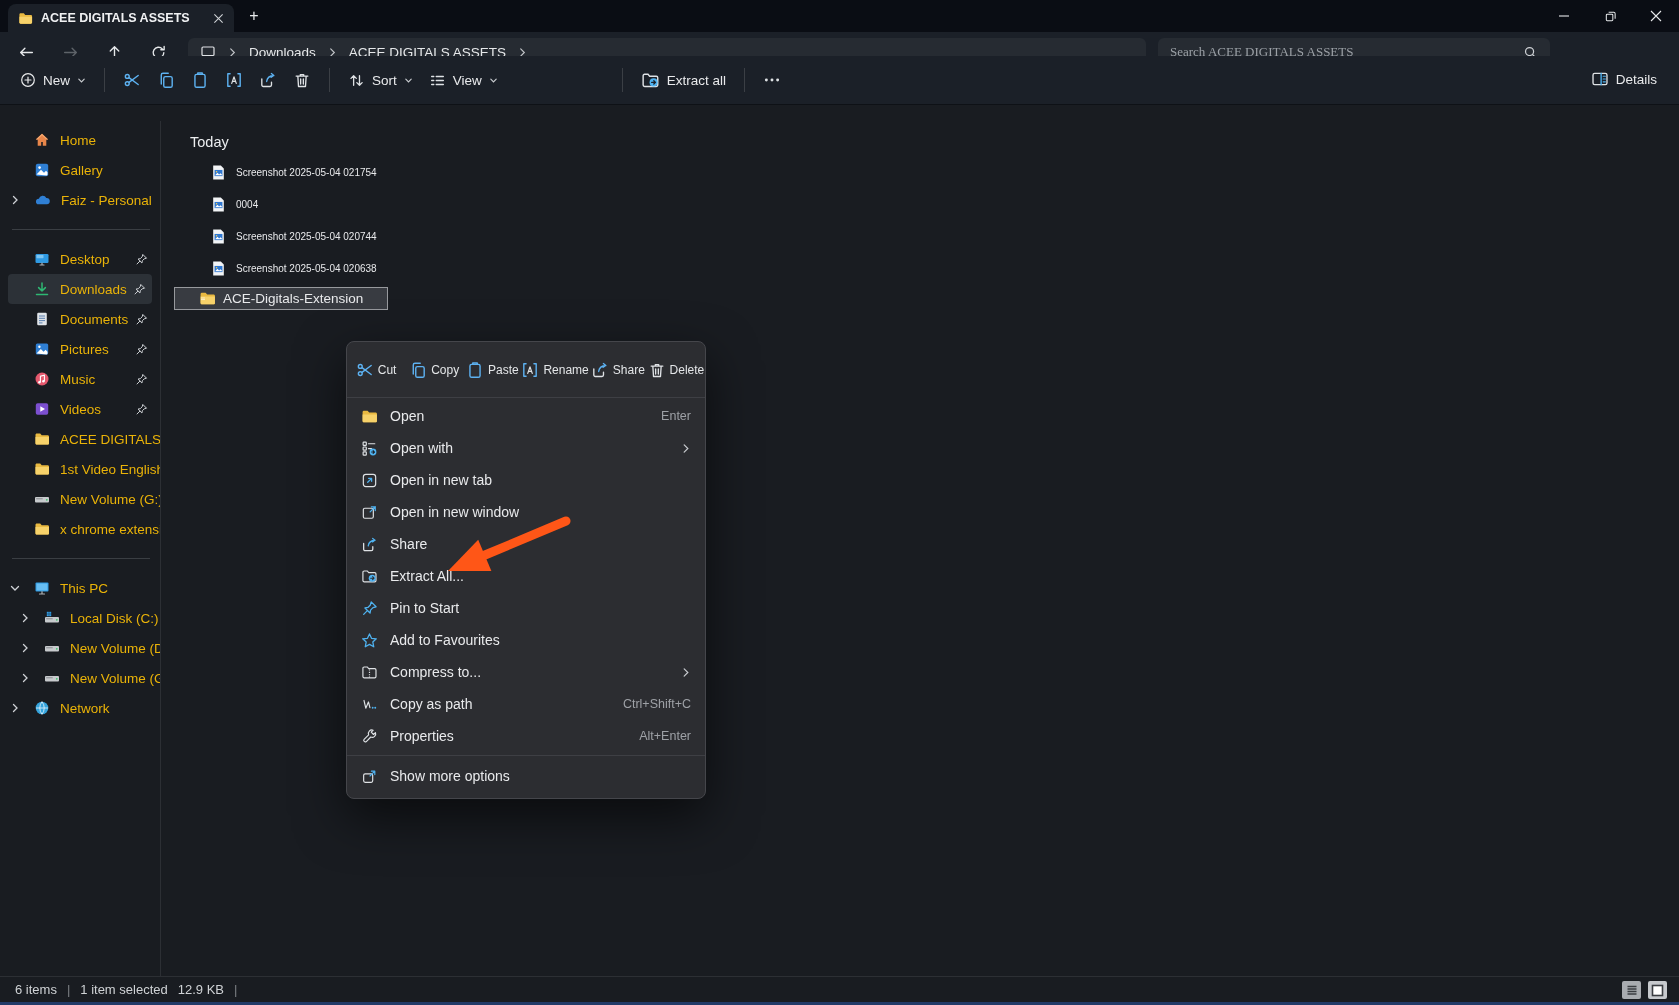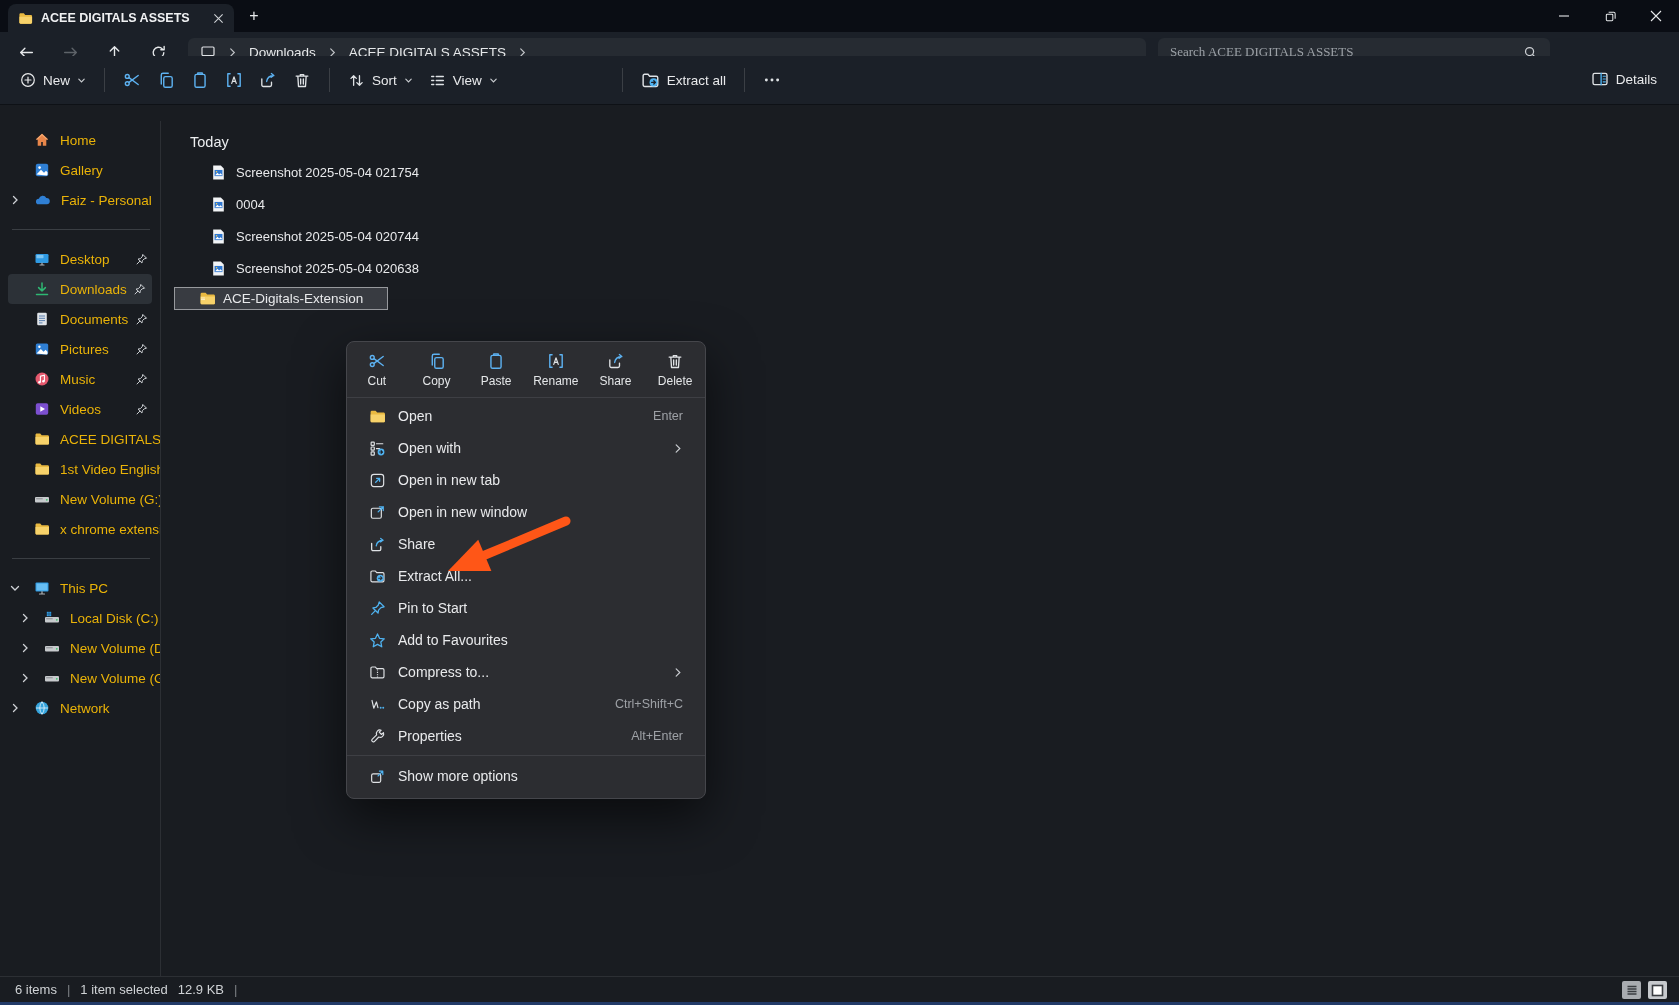--- a/index.html
+++ b/index.html
@@ -51,32 +51,32 @@
   .srow .lbl{overflow:hidden;text-overflow:clip;flex:1}
   .srow .pin{position:absolute;right:12px;color:#cfd2d6}
   .srow.sel{background:#2c3137;border-radius:4px;margin:0 8px;padding-left:26px}
   .srow.sel .pin{right:6px}
   .sdiv{height:1px;background:#3a3e43;margin:14px 10px 14px 12px}
 
   
   #filearea{position:absolute;left:162px;top:121px;right:0;bottom:29px}
   #group-hdr{margin:13px 0 6px 28px;font-size:14.5px;color:#eceef0}
   .frow{display:flex;align-items:center;height:32px;padding-left:48px;gap:9px;width:420px}
-  .frow .nm{font-size:13px;color:#e8e9eb;white-space:nowrap}
+  .frow .nm{font-size:10px;color:#e8e9eb;white-space:nowrap}
   #selrow{margin:3px 0 0 12px;width:214px;height:23px;background:#383b41;border:1px solid #97999d;
           display:flex;align-items:center;padding-left:24px;gap:7px;overflow:hidden}
 
   
   #ctxmenu{position:absolute;left:346px;top:341px;width:360px;background:#2c2d31;border:1px solid #45464b;
            border-radius:8px;box-shadow:0 18px 50px rgba(0,0,0,.6);z-index:50;padding-bottom:5px}
   #quickbar{height:56px;display:flex;border-bottom:1px solid #3e3f44}
-  .qa{flex:1;display:flex;flex-direction:column;align-items:center;justify-content:center;gap:4px}
+  .qa{flex:1;display:flex;flex-direction:row;align-items:center;justify-content:center;gap:4px}
   .qa .ql{font-size:12px;color:#e4e6e8}
   #ctxitems{padding-top:2px}
-  .mi{height:32px;display:flex;align-items:center;padding:0 22px;gap:12px}
+  .mi{height:32px;display:flex;align-items:center;padding:0 14px;gap:12px}
   .mi .ml{flex:1;font-size:14px;color:#e9eaec;white-space:nowrap}
   .mi .ms{font-size:12.5px;color:#9ea1a6}
   .mi .sub{color:#c9ccd0}
   .mdiv{height:1px;background:#3e3f44;margin:3px 0}
 
   
   #statusbar{position:absolute;left:0;bottom:3px;width:1679px;height:26px;background:#191c21;
              border-top:1px solid #2c2f34;display:flex;align-items:center;padding-left:15px;gap:10px;
              font-size:13px;color:#cfd2d5}
   .st-sep{color:#7c8085}

